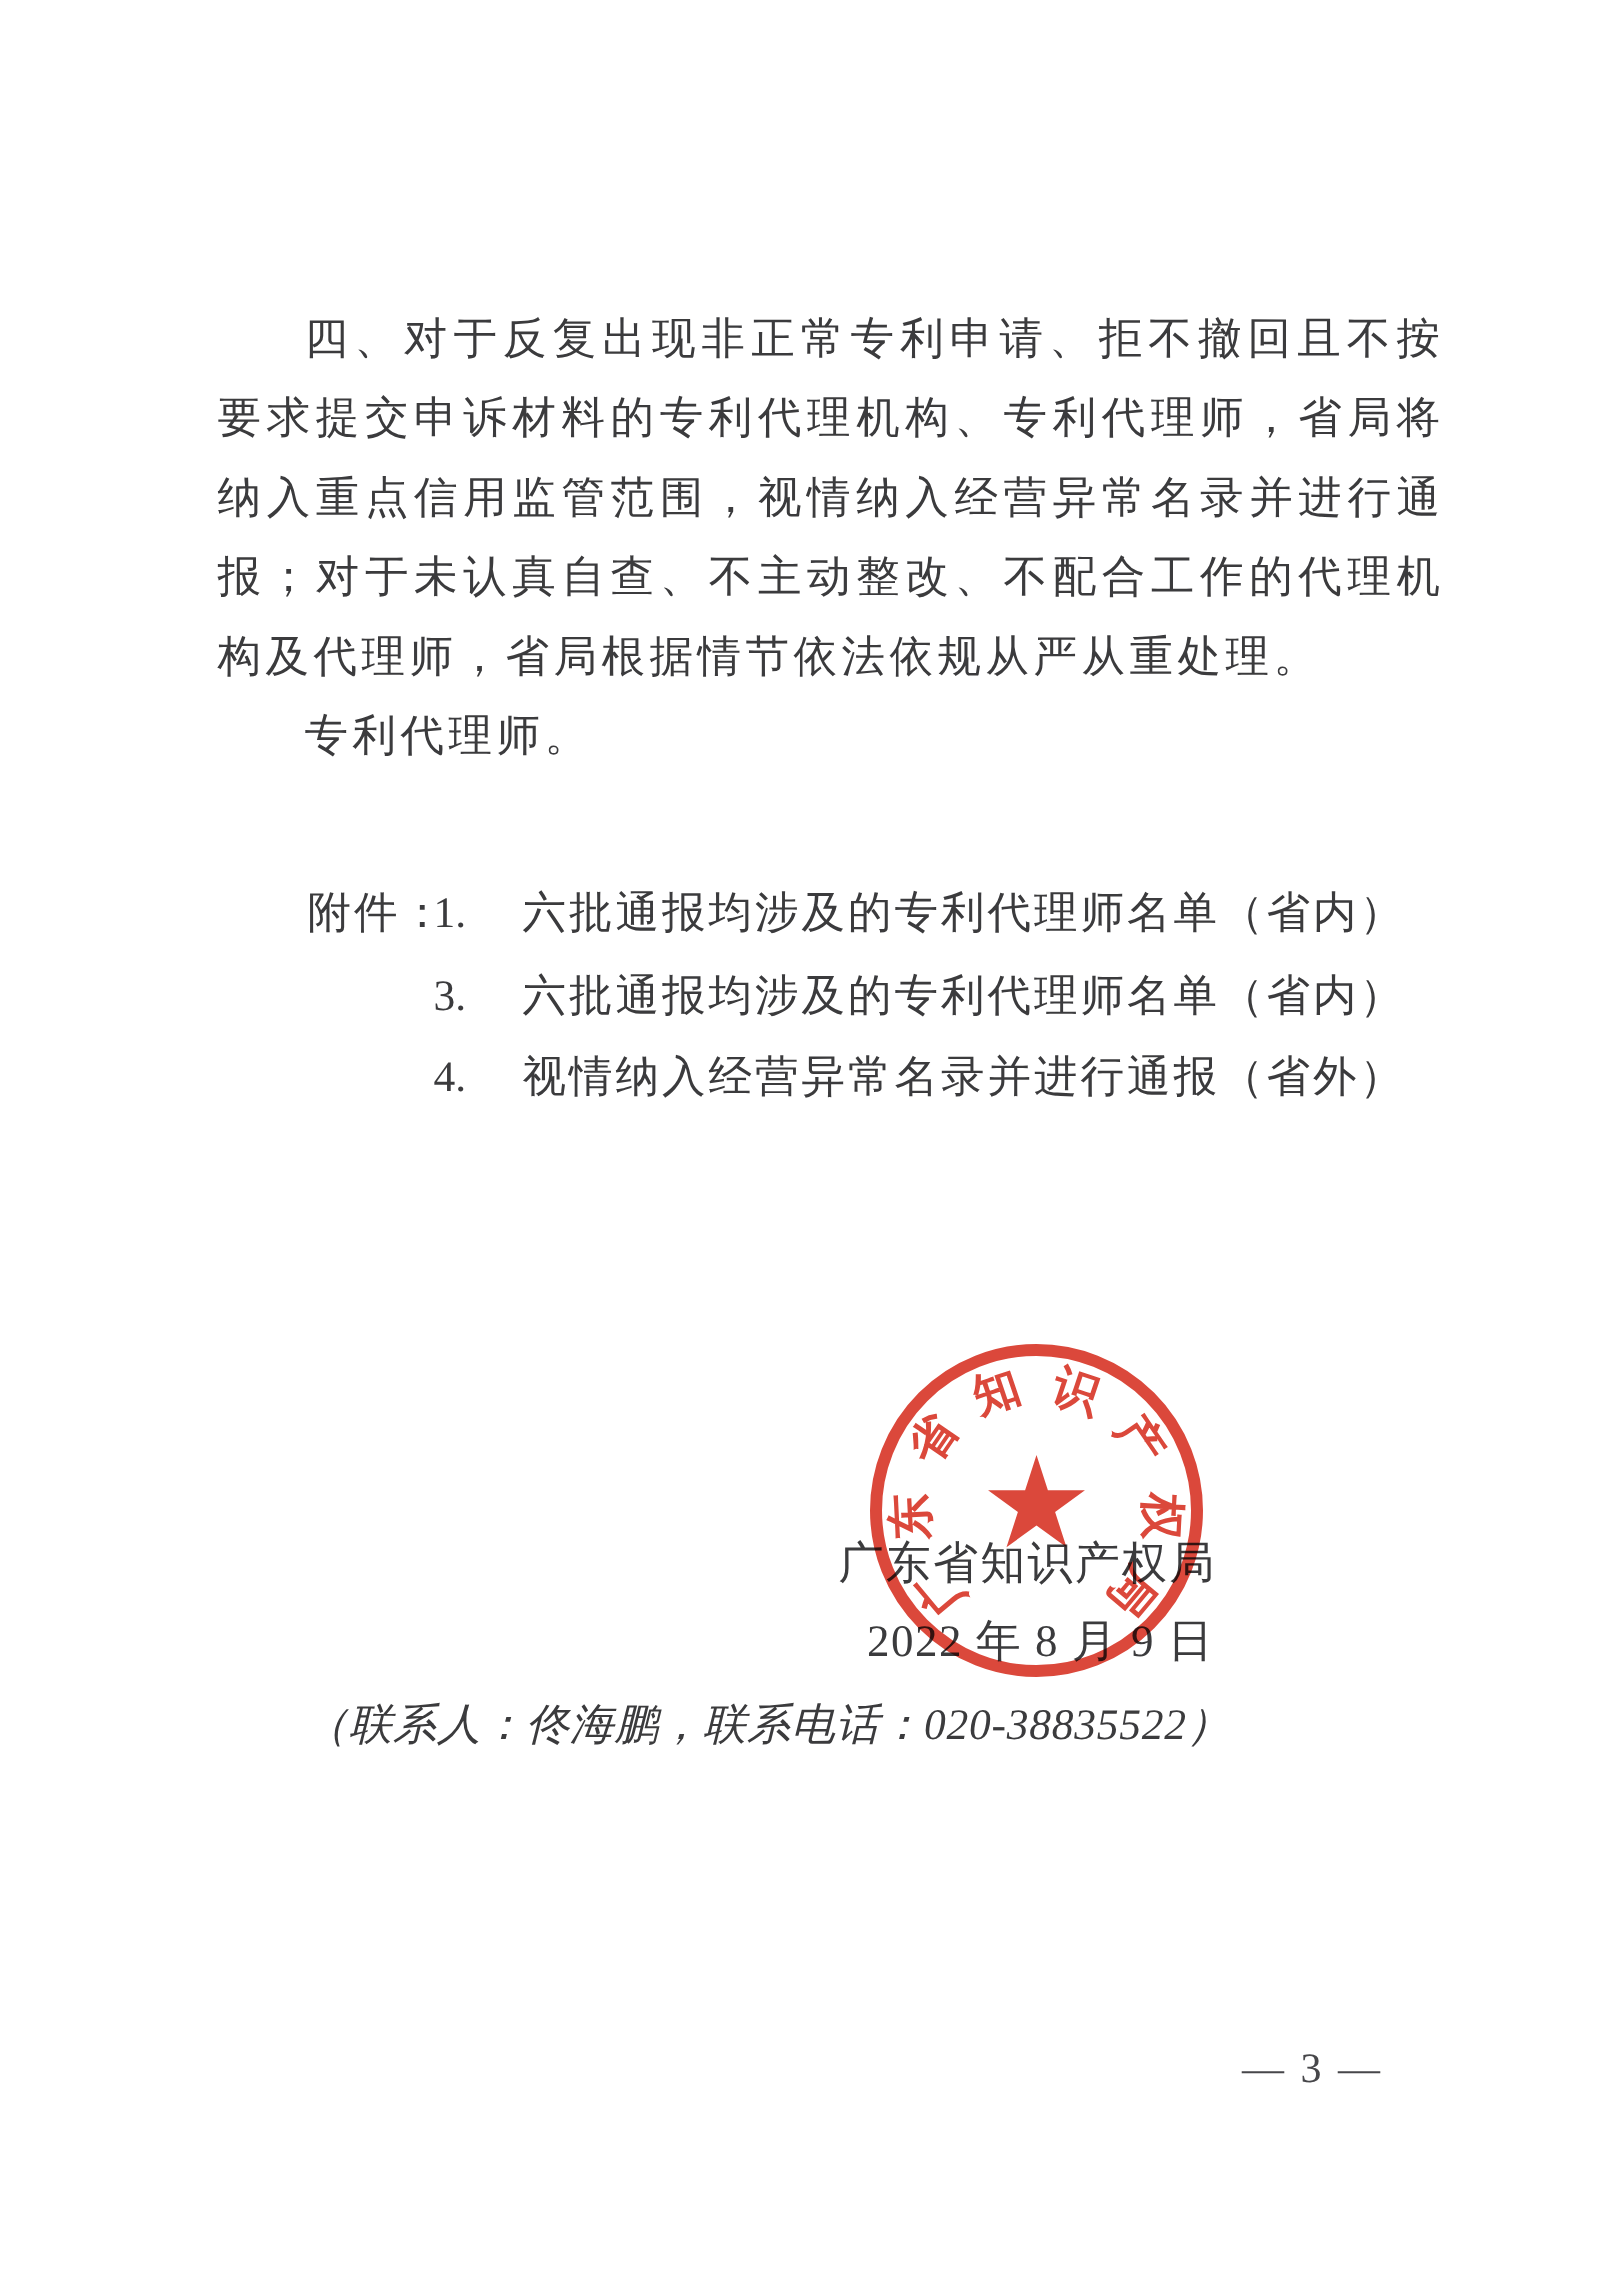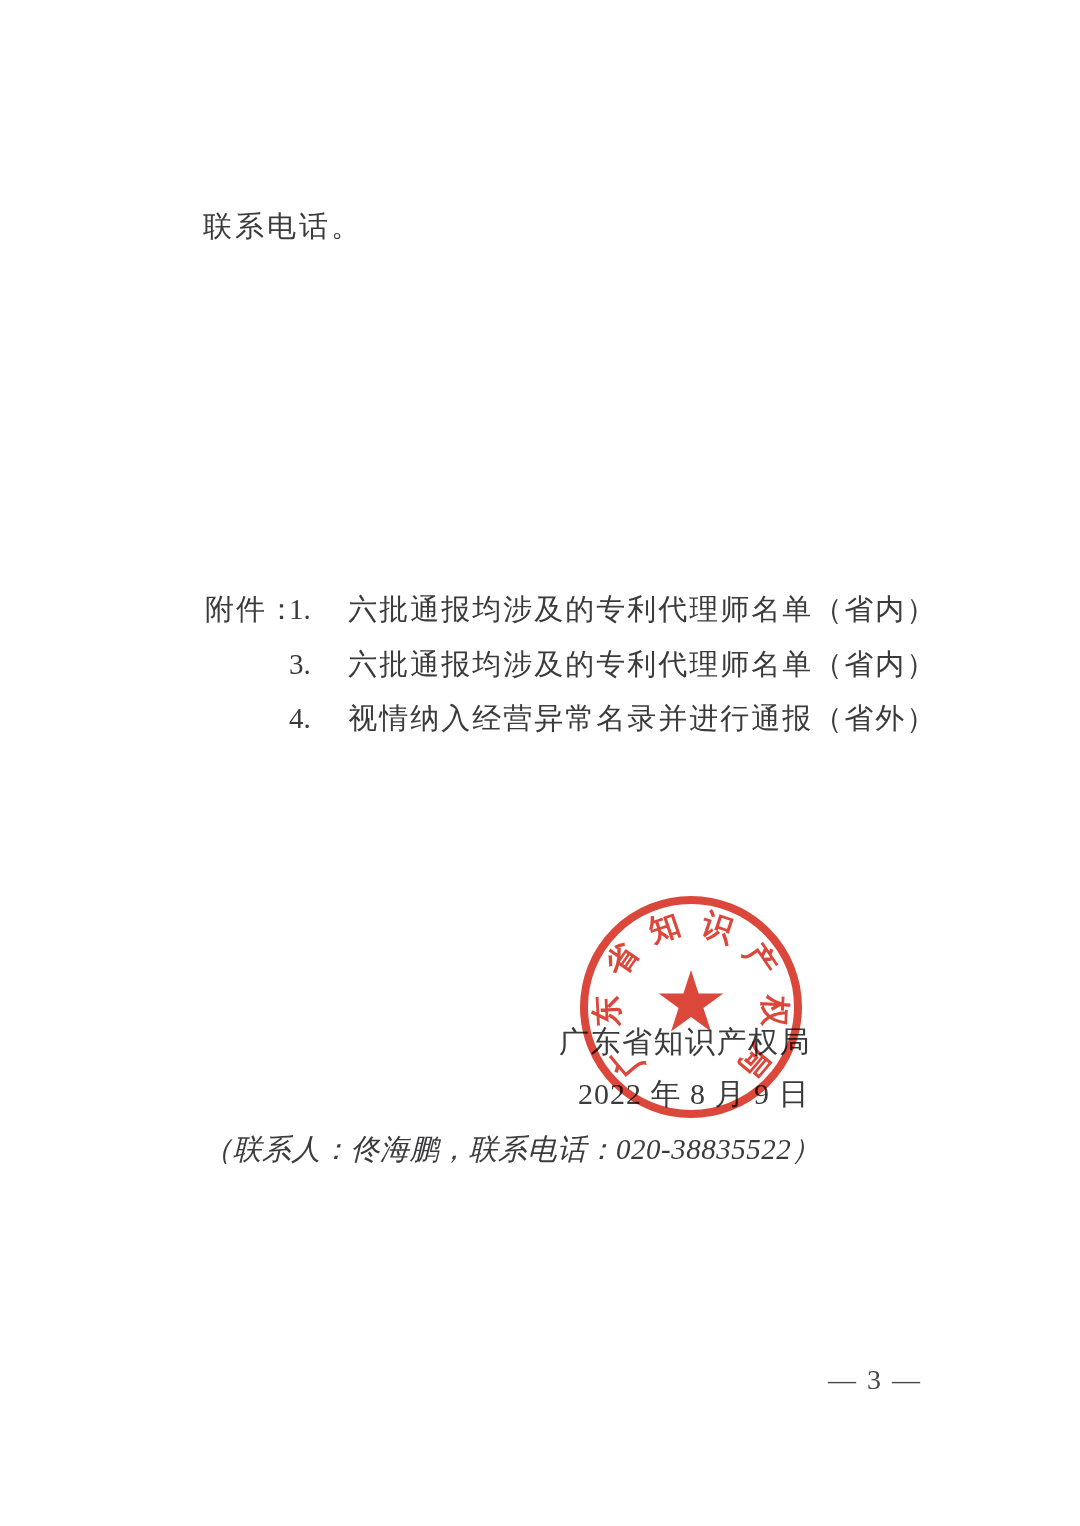--- a/index.html
+++ b/index.html
@@ -117,21 +117,22 @@
     text-anchor: middle;
     dominant-baseline: central;
   }
 </style>
 </head>
 <body>
 
 <div class="page">
 
   <div class="body-block">
-    <p class="para">联系电话。</p>
+    <p class="para">四、对于反复出现非正常专利申请、拒不撤回且不按要求提交申诉材料的专利代理机构、专利代理师，省局将纳入重点信用监管范围，视情纳入经营异常名录并进行通报；对于未认真自查、不主动整改、不配合工作的代理机构及代理师，省局根据情节依法依规从严从重处理。</p>
+    <p class="para">专利代理师。</p>
   </div>
 
   <div class="attachments">
     <div class="att-row">
       <span class="att-label">附件：</span>
       <span class="att-num">1.</span>
       <span class="att-text">六批通报均涉及的专利代理师名单（省内）</span>
     </div>
     <div class="att-row">
       <span class="att-num">3.</span>

